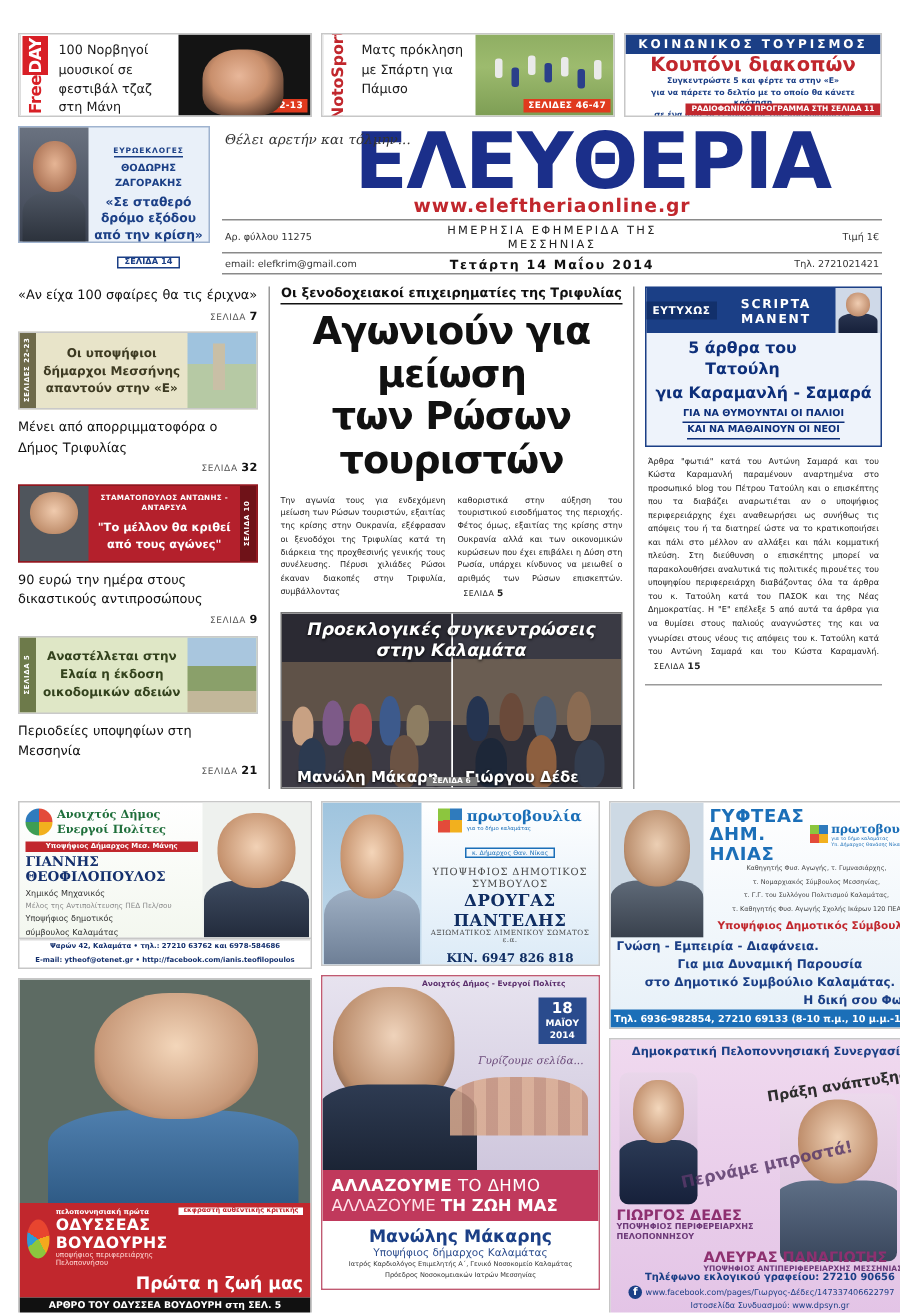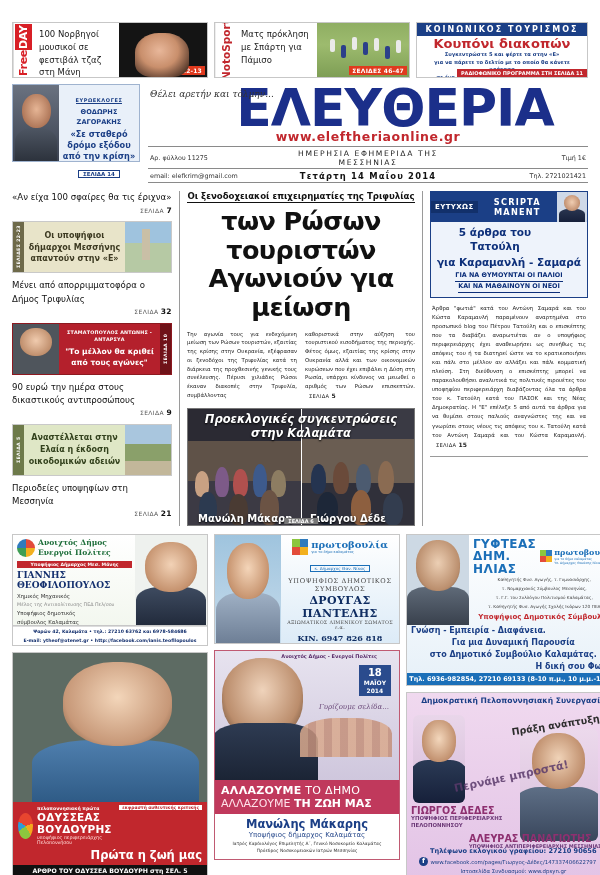--- a/index.html
+++ b/index.html
@@ -405,22 +405,22 @@
       </div>
 
       <div class="teaser">
         <span>Περιοδείες υποψηφίων στη Μεσσηνία</span>
         <span class="pg"><span>ΣΕΛΙΔΑ</span> <b>21</b></span>
       </div>
     </div>
 
     <div class="col-mid">
       <div class="kicker">Οι ξενοδοχειακοί επιχειρηματίες της Τριφυλίας</div>
+      <div class="headline">Αγωνιούν για μείωση</div>
       <div class="headline">των Ρώσων τουριστών</div>
-      <div class="headline">Αγωνιούν για μείωση</div>
 
       <div class="bodycols">
         <div class="bc">Την αγωνία τους για ενδεχόμενη μείωση των Ρώσων τουριστών, εξαιτίας της κρίσης στην Ουκρανία, εξέφρασαν οι ξενοδόχοι της Τριφυλίας κατά τη διάρκεια της προχθεσινής γενικής τους συνέλευσης. Πέρυσι χιλιάδες Ρώσοι έκαναν διακοπές στην Τριφυλία, συμβάλλοντας</div>
         <div class="bc">
           <span>καθοριστικά στην αύξηση του τουριστικού εισοδήματος της περιοχής. Φέτος όμως, εξαιτίας της κρίσης στην Ουκρανία αλλά και των οικονομικών κυρώσεων που έχει επιβάλει η Δύση στη Ρωσία, υπάρχει κίνδυνος να μειωθεί ο αριθμός των Ρώσων επισκεπτών.</span>
           <span class="pg">&nbsp;&nbsp;<span>ΣΕΛΙΔΑ</span> <b>5</b></span>
         </div>
       </div>
 
       <div class="photobox">

